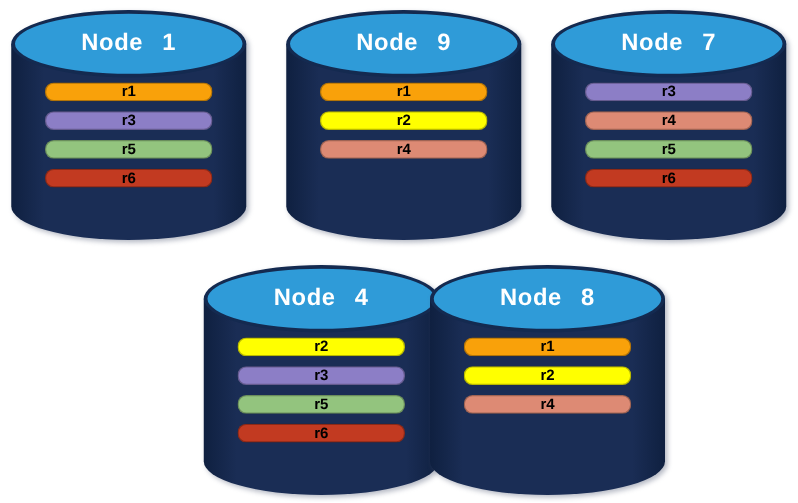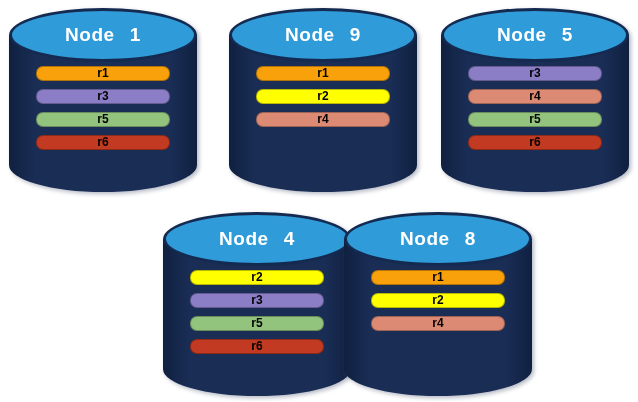--- a/index.html
+++ b/index.html
@@ -103,21 +103,21 @@
     </div>
     <div class="bars">
         <div class="bar" style="background: rgb(249, 161, 10);">r1</div>
         <div class="bar" style="background: rgb(255, 255, 0);">r2</div>
         <div class="bar" style="background: rgb(221, 138, 116);">r4</div>
       </div>
   </div>
     <div class="cylinder" style="left: 441px; top: 8px;">
     <div class="cyl-body"></div>
     <div class="cyl-top">
-      <span class="node-label">Node 5</span>
+      <span class="node-label">Node 7</span>
     </div>
     <div class="bars">
         <div class="bar" style="background: rgb(140, 126, 198);">r3</div>
         <div class="bar" style="background: rgb(221, 138, 116);">r4</div>
         <div class="bar" style="background: rgb(147, 196, 126);">r5</div>
         <div class="bar" style="background: rgb(194, 58, 33);">r6</div>
       </div>
   </div>
     <div class="cylinder" style="left: 121px; top: 212px; margin-left: 42px;">
     <div class="cyl-body"></div>

